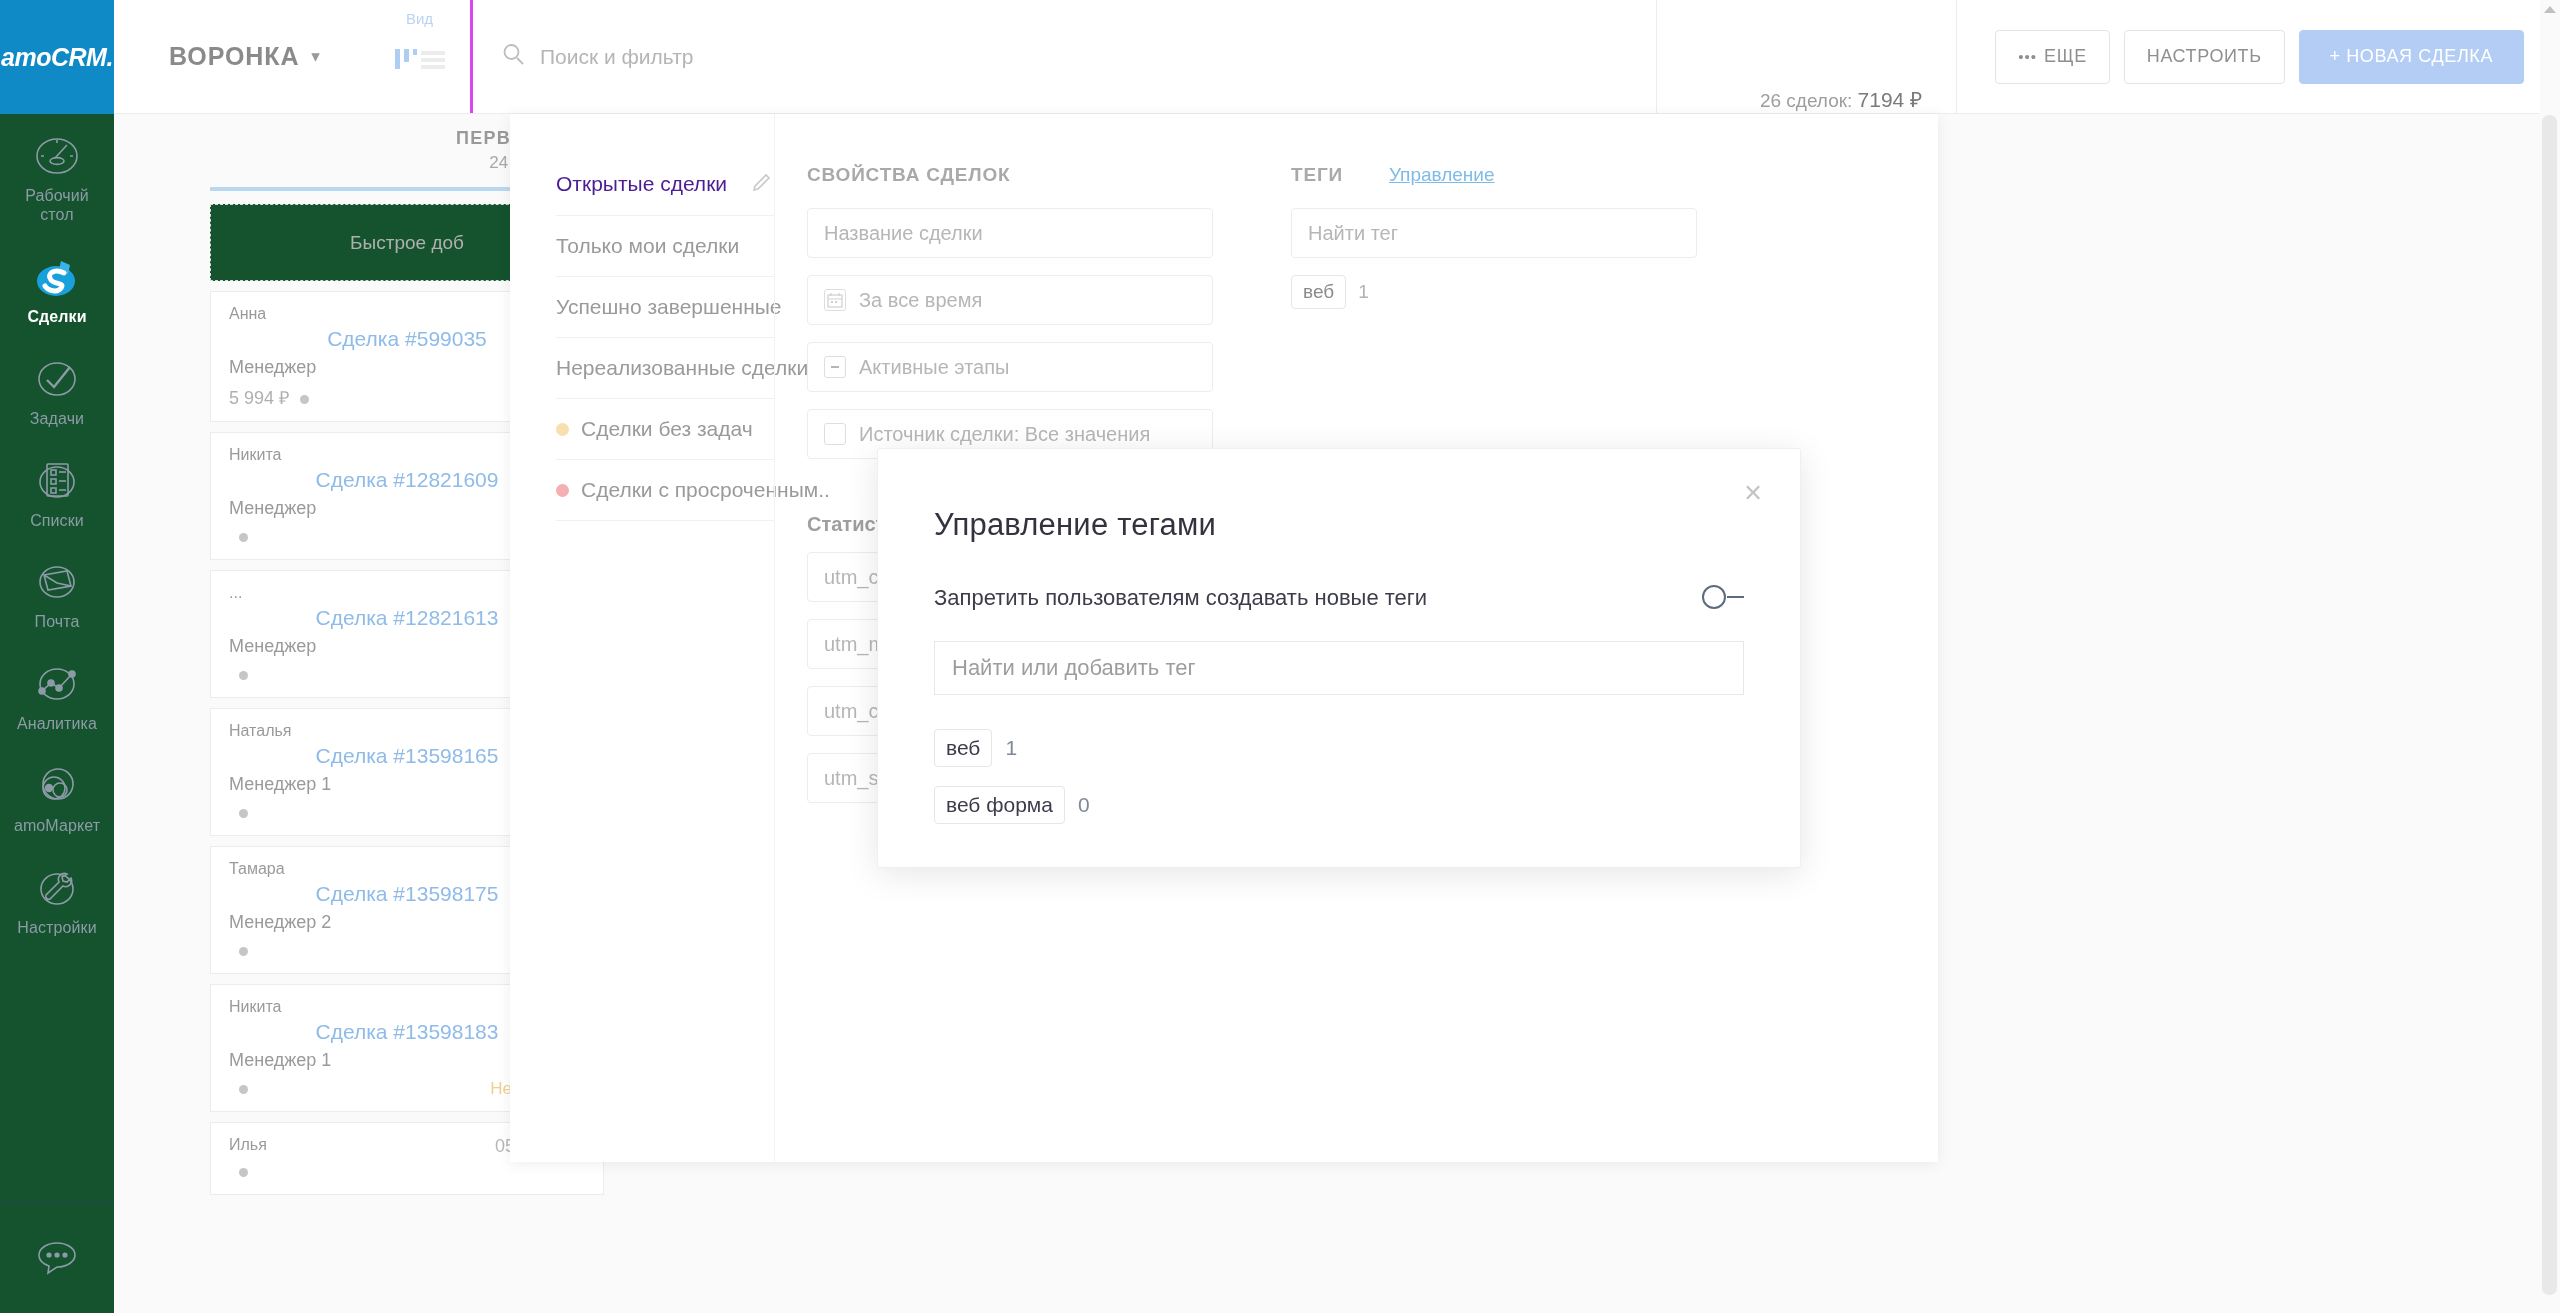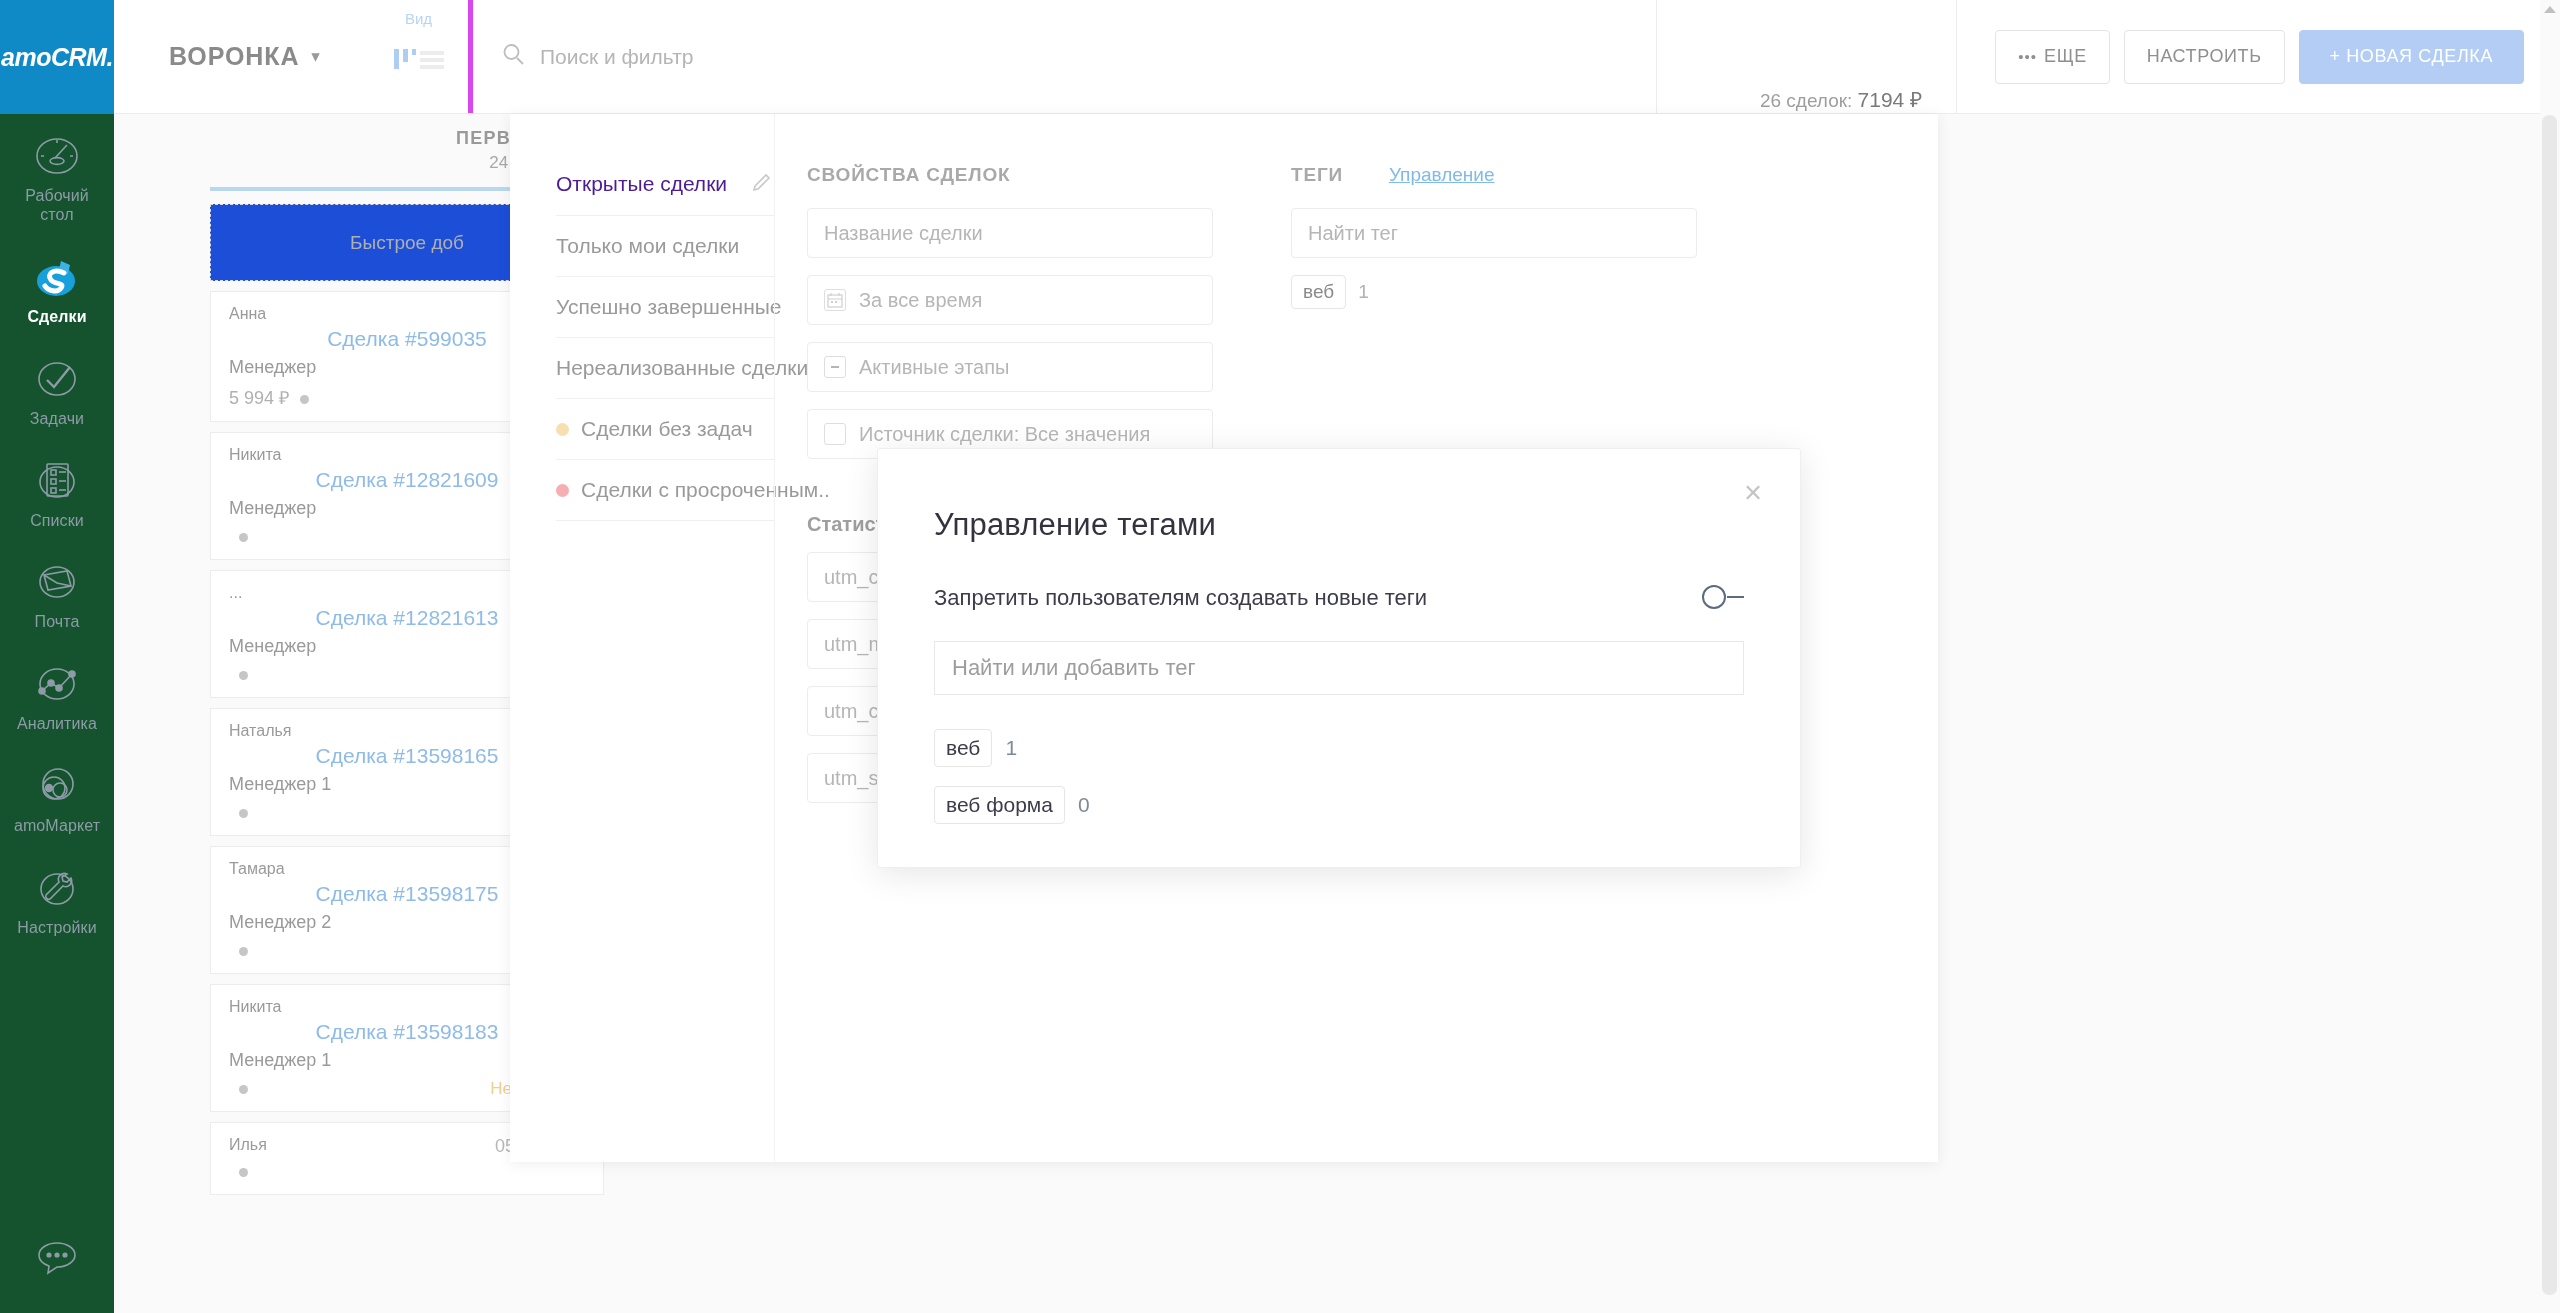--- a/index.html
+++ b/index.html
@@ -46,21 +46,21 @@
     width: 255px; display: flex; align-items: center; padding-left: 55px;
     cursor: pointer;
   }
   #pipeline-title {
     color: #8a8a8a; font-size: 25px; font-weight: bold; letter-spacing: .9px;
   }
   #pipeline-caret { margin-left: 12px; color: #9a9a9a; font-size: 17px; }
   #view-box {
     width: 104px; position: relative; display: flex; align-items: flex-end;
     justify-content: center; padding-bottom: 38px; 
-    border-right: 5px solid #d946ef;
+    border-right: 3px solid #d946ef;
   }
   #view-label {
     position: absolute; top: 10px; left: 0; right: 0; text-align: center;
     font-size: 15px; color: #b9d4f3;
   }
   .view-ico { cursor: pointer; }
   #search-box {
     flex: 1 1 auto; display: flex; align-items: center; padding-left: 28px; gap: 14px;
     border-right: 1px solid #ececec;
   }
@@ -88,21 +88,21 @@
   
   #board { position: absolute; left: 114px; top: 114px; right: 0; bottom: 0; background: #fafafa; overflow: hidden; }
   #col {
     position: absolute; left: 96px; top: 0; width: 394px;
   }
   #col-head { text-align: right; padding: 14px 18px 6px 0; }
   #col-title { font-size: 18px; font-weight: bold; color: #999; letter-spacing: 1.2px; }
   #col-sub { font-size: 17px; color: #a8a8a8; margin-top: 4px; }
   #col-rule { height: 4px; background: #b9d8f0; margin-top: 8px; }
   #quickadd {
-    margin-top: 13px; height: 77px; border: 1px dashed #dcdcdc; background: #1d4ed8;
+    margin-top: 13px; height: 77px; border: 1px dashed #dcdcdc; background: #14532d;
     display: flex; align-items: center; justify-content: center; color: #b0b0b0; font-size: 19px;
   }
   .card {
     margin-top: 10px; background: #fff; border: 1px solid #ececec; padding: 13px 18px 12px 18px;
     position: relative;
   }
   .card-name { font-size: 16px; color: #9a9a9a; }
   .card-title { font-size: 21px; color: #8fbbe8; margin-top: 4px; text-align: center; }
   .card-mgr { font-size: 18px; color: #9a9a9a; margin-top: 6px; }
   .card-foot { margin-top: 7px; display: flex; align-items: center; justify-content: space-between; }

